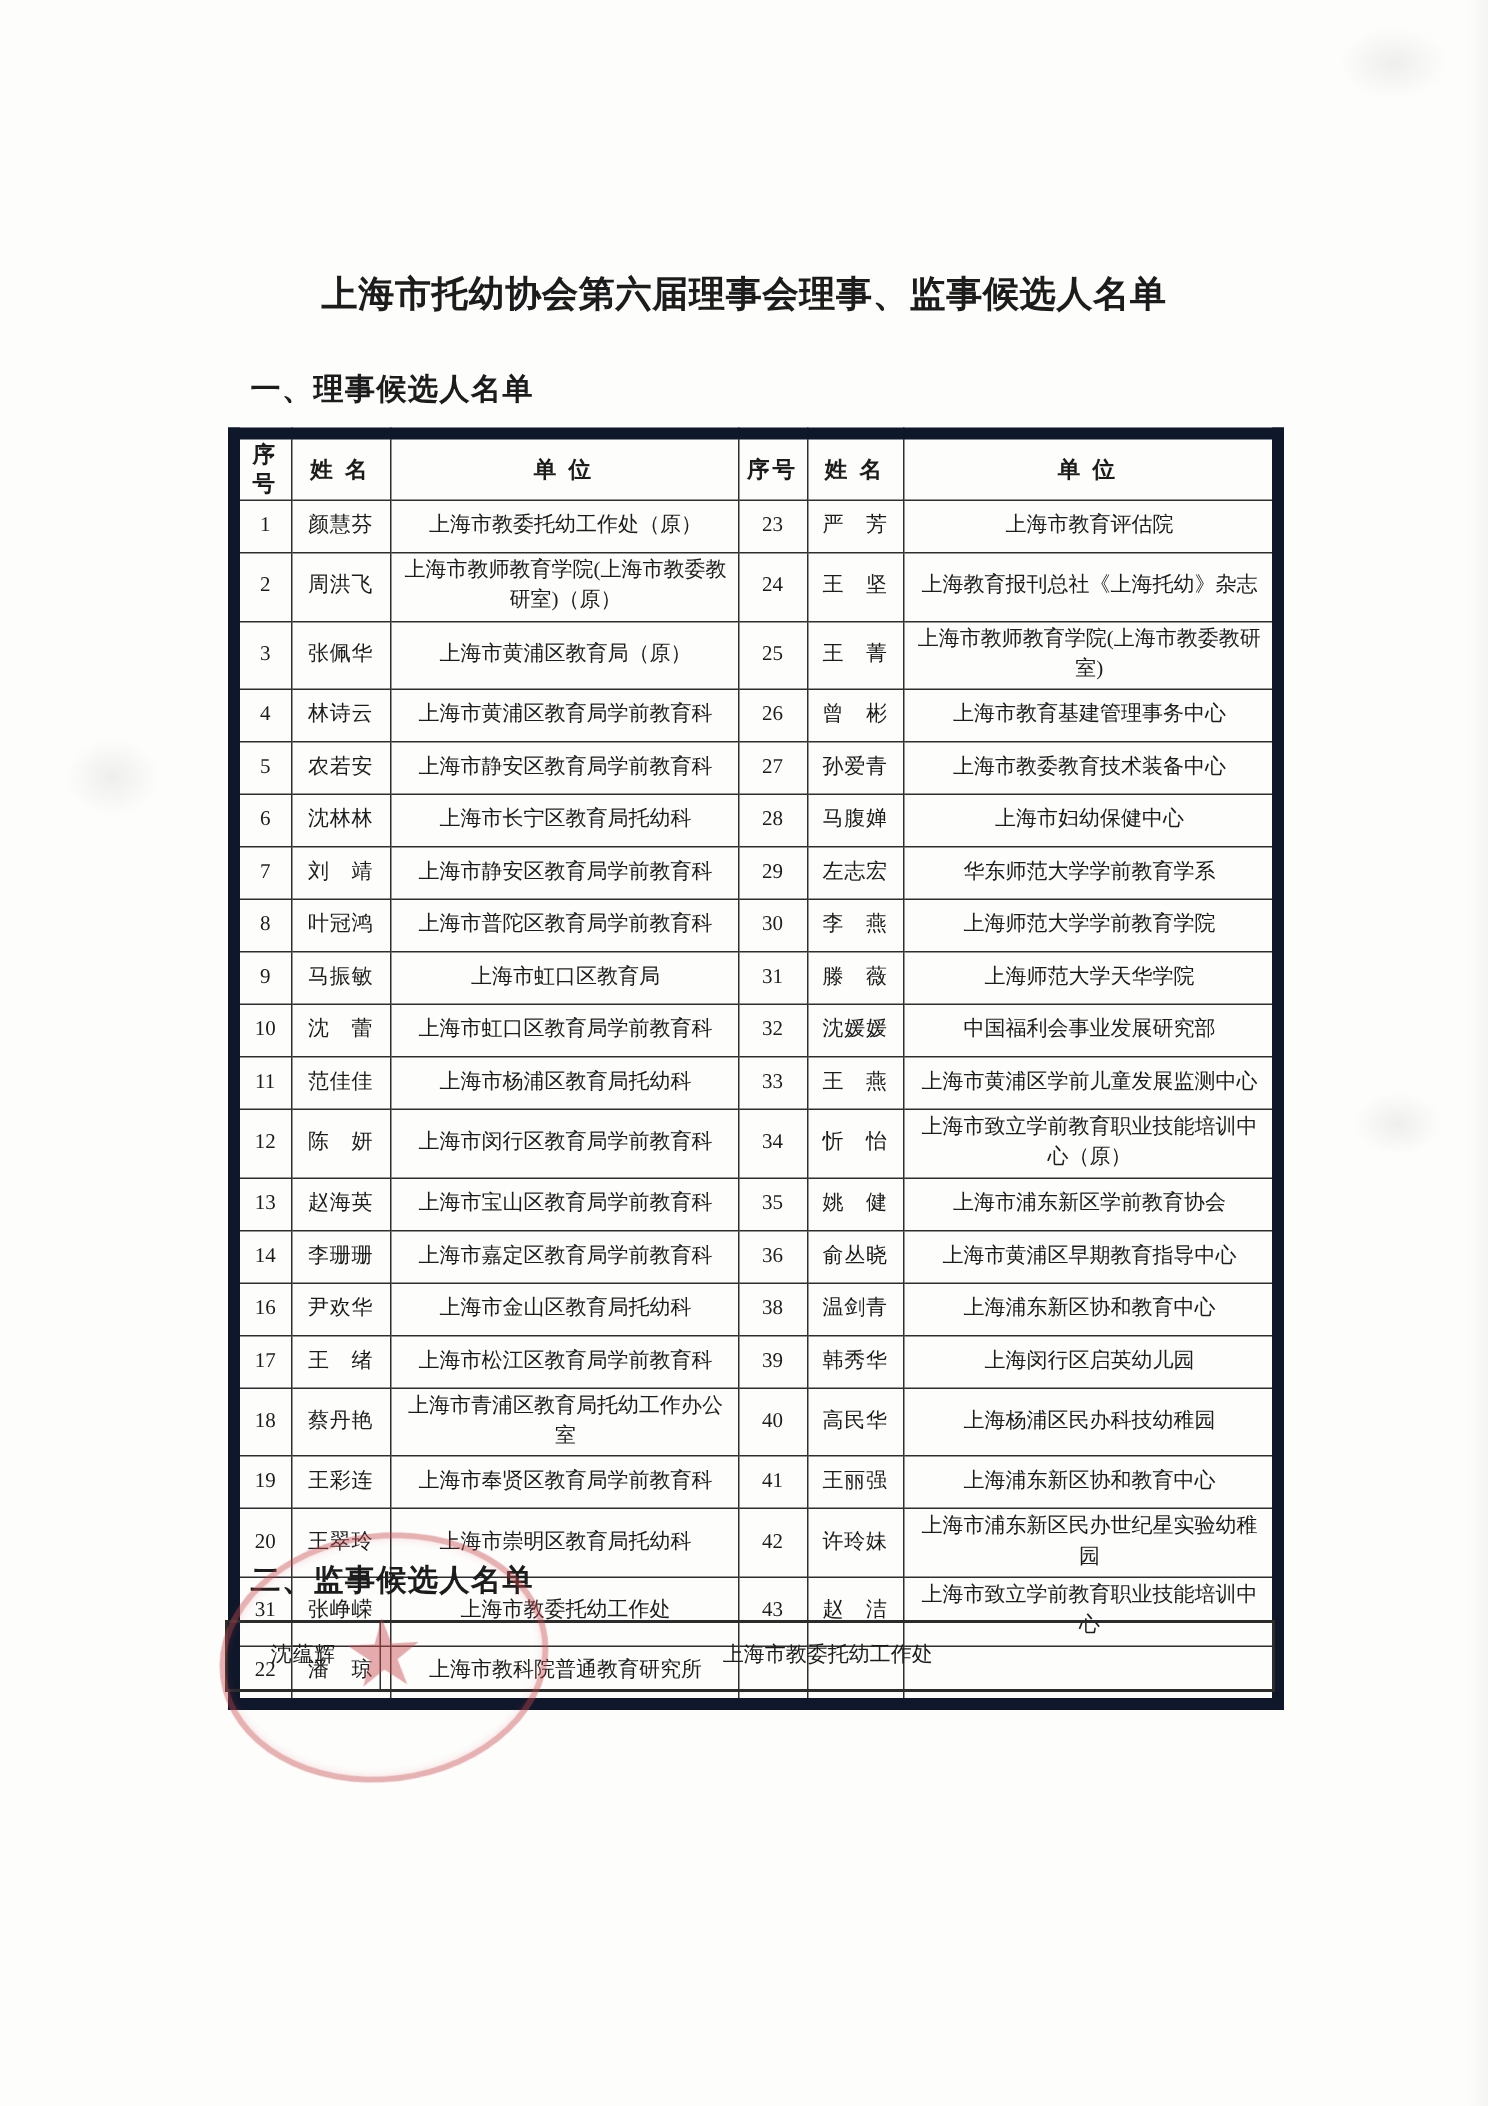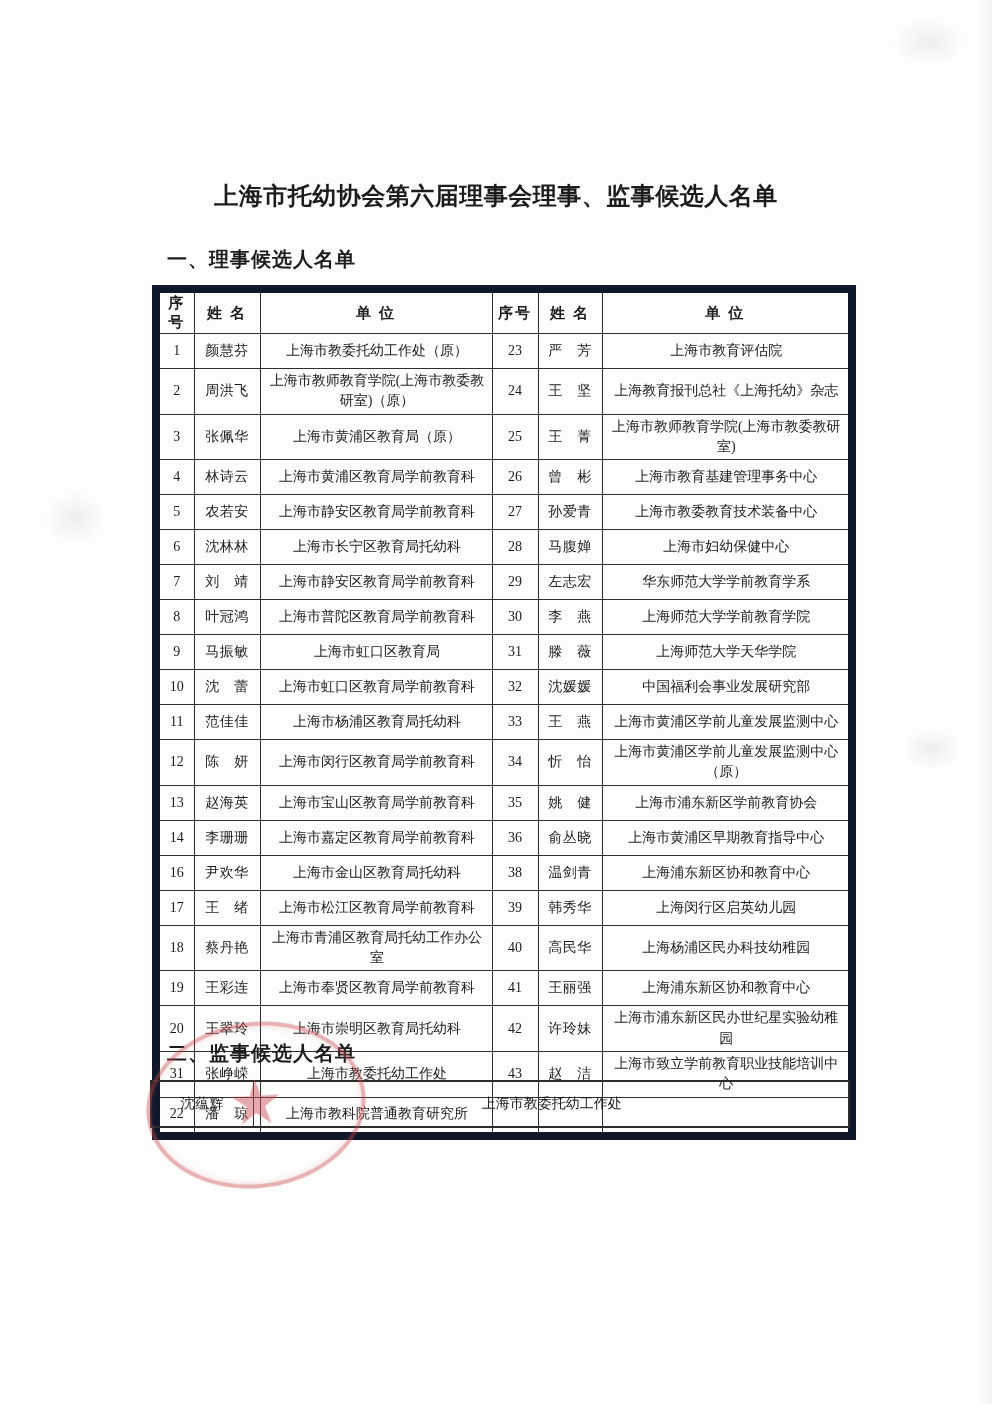--- a/index.html
+++ b/index.html
@@ -227,21 +227,21 @@
         <td class="c-no">33</td>
         <td class="c-name">王　燕</td>
         <td class="c-unit">上海市黄浦区学前儿童发展监测中心</td>
       </tr>
         <tr>
         <td class="c-no">12</td>
         <td class="c-name">陈　妍</td>
         <td class="c-unit">上海市闵行区教育局学前教育科</td>
         <td class="c-no">34</td>
         <td class="c-name">忻　怡</td>
-        <td class="c-unit">上海市黄浦区学前儿童发展监测中心（原）</td>
+        <td class="c-unit">上海市致立学前教育职业技能培训中心（原）</td>
       </tr>
         <tr>
         <td class="c-no">13</td>
         <td class="c-name">赵海英</td>
         <td class="c-unit">上海市宝山区教育局学前教育科</td>
         <td class="c-no">35</td>
         <td class="c-name">姚　健</td>
         <td class="c-unit">上海市浦东新区学前教育协会</td>
       </tr>
         <tr>

